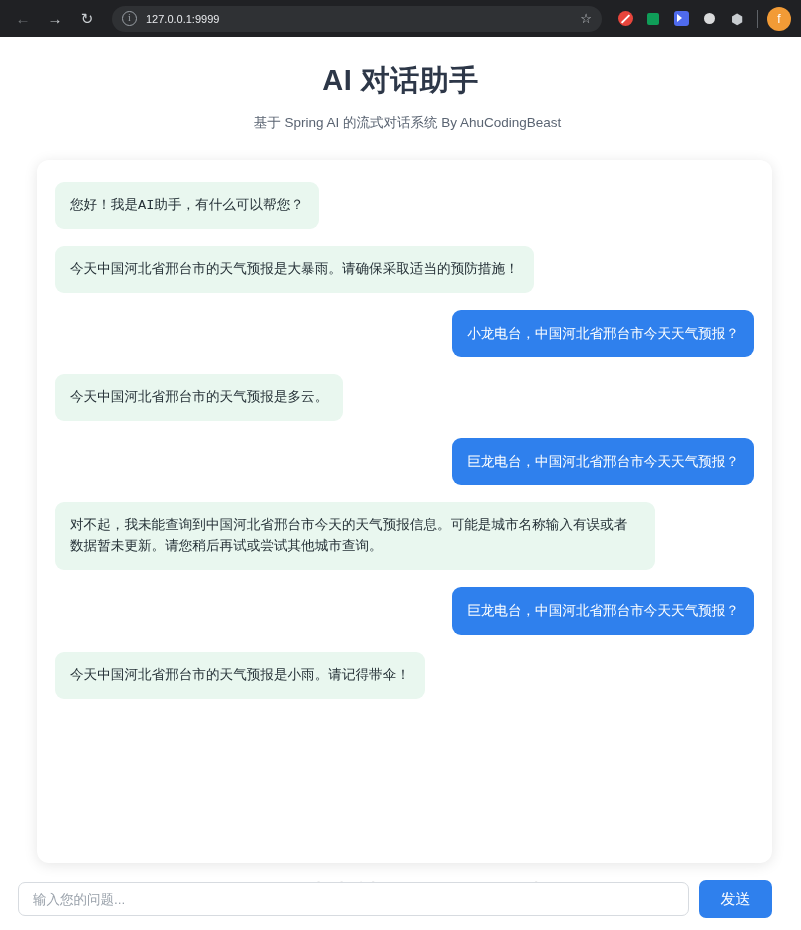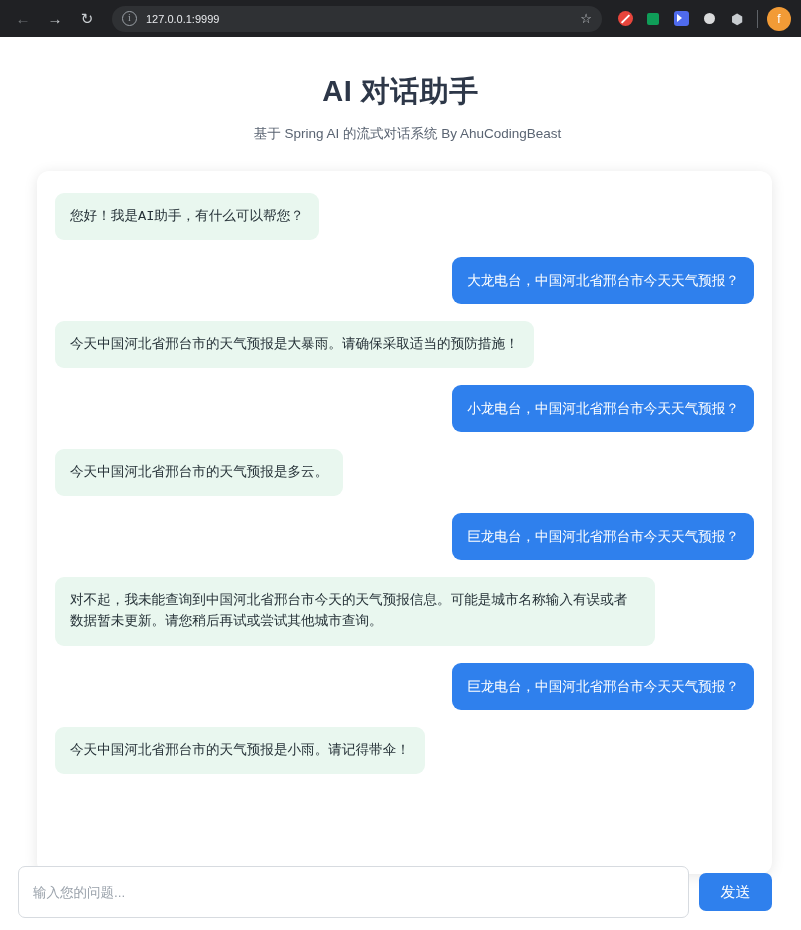--- a/index.html
+++ b/index.html
@@ -118,21 +118,21 @@
     background: #ffffff;
     padding: 0;
     position: relative;
   }
   .page-title {
     text-align: center;
     font-size: 29px;
     font-weight: bold;
     color: #2d3748;
     margin: 0;
-    padding-top: 35px;
+    padding-top: 24px;
     letter-spacing: 0.5px;
   }
   .page-sub {
     text-align: center;
     font-size: 13.5px;
     color: #5a6472;
     margin: 13px 0 0 0;
     padding-left: 14px;
   }
 
@@ -170,21 +170,21 @@
     position: absolute;
     left: 18px;
     right: 29px;
     bottom: 12px;
     display: flex;
     align-items: center;
     gap: 10px;
   }
   .chat-input {
     flex: 1 1 auto;
-    height: 52px;
+    height: 34px;
     border: 1px solid #d7dbe0;
     border-radius: 7px;
     padding: 0 14px;
     font-size: 13.5px;
     color: #333;
     background: #fff;
     outline: none;
     font-family: "Liberation Sans", sans-serif;
   }
   .chat-input::placeholder { color: #9aa2ab; }
@@ -248,23 +248,20 @@
 
 <div class="page">
 
   <h1 class="page-title">AI 对话助手</h1>
   <p class="page-sub">基于 Spring AI 的流式对话系统 By AhuCodingBeast</p>
 
   <div class="chat-card">
     <div class="msg-row bot">
       <div class="bubble bot">您好！我是AI助手，有什么可以帮您？</div>
     </div>
-    <div class="msg-row user">
-      <div class="bubble user">大龙电台，中国河北省邢台市今天天气预报？</div>
-    </div>
     <div class="msg-row bot">
       <div class="bubble bot">今天中国河北省邢台市的天气预报是大暴雨。请确保采取适当的预防措施！</div>
     </div>
     <div class="msg-row user">
       <div class="bubble user">小龙电台，中国河北省邢台市今天天气预报？</div>
     </div>
     <div class="msg-row bot">
       <div class="bubble bot">今天中国河北省邢台市的天气预报是多云。</div>
     </div>
     <div class="msg-row user">

